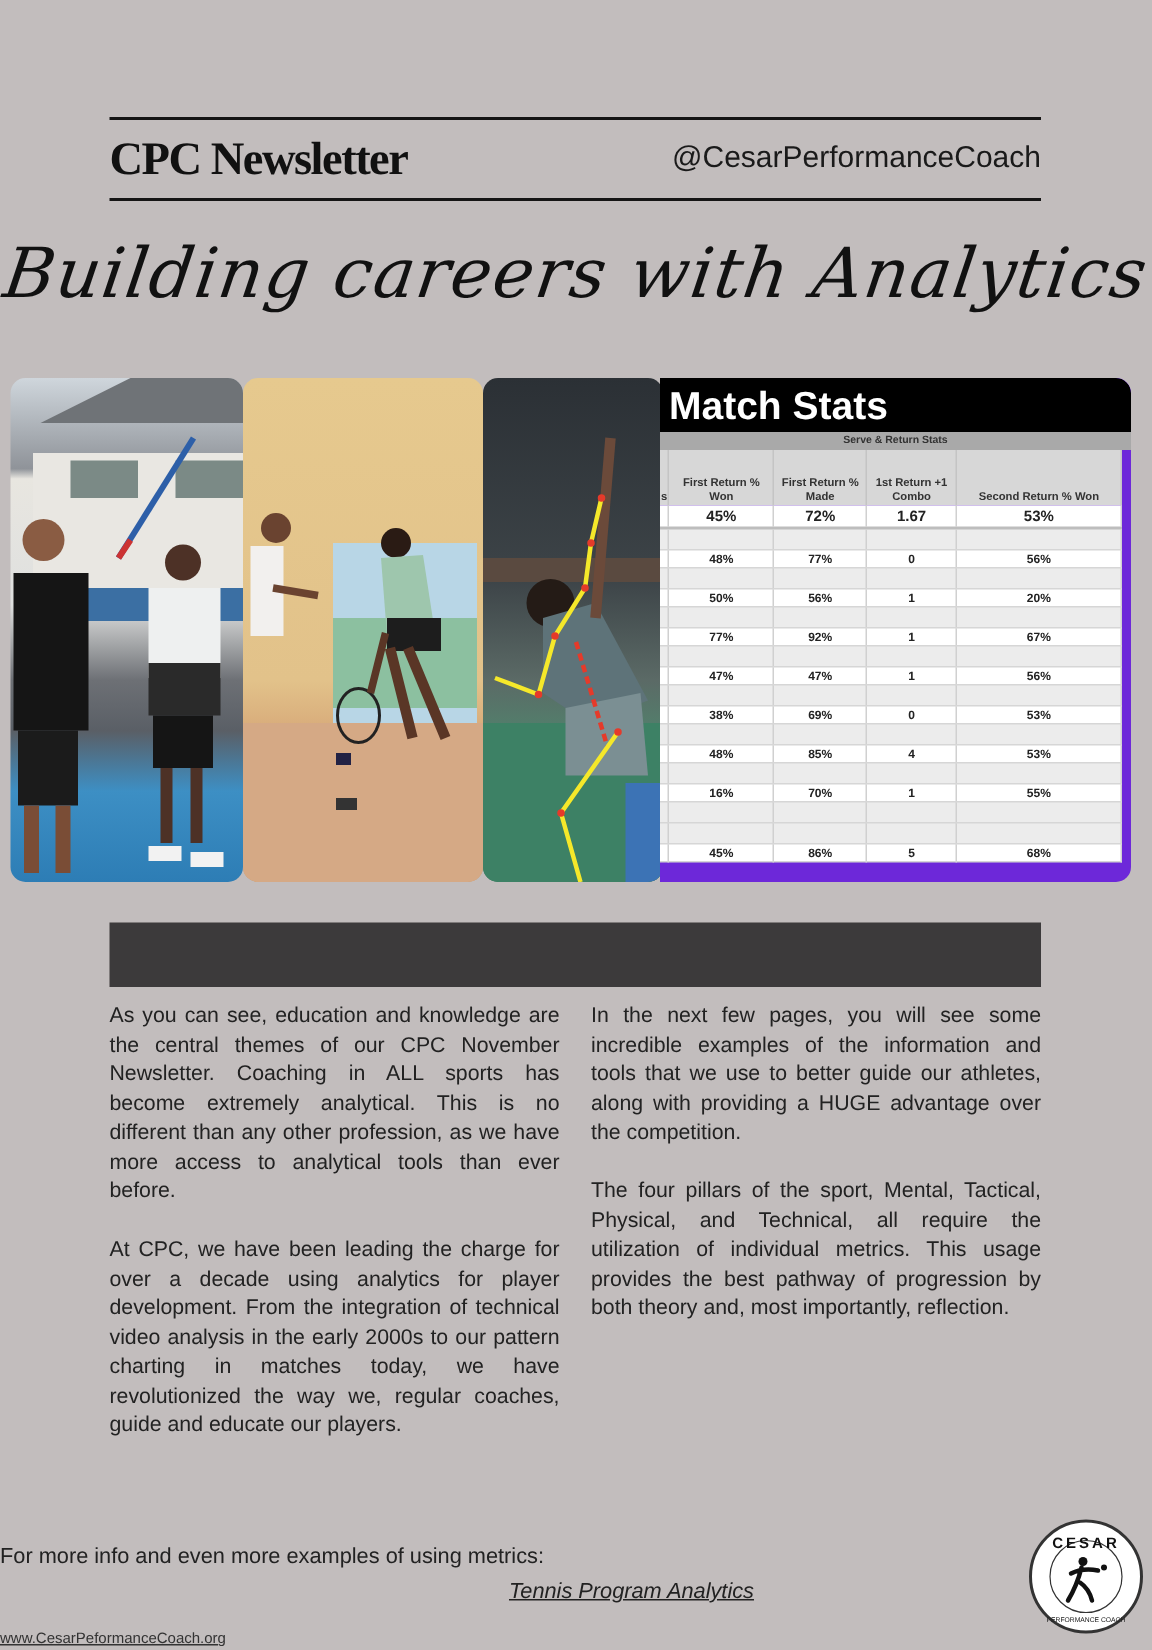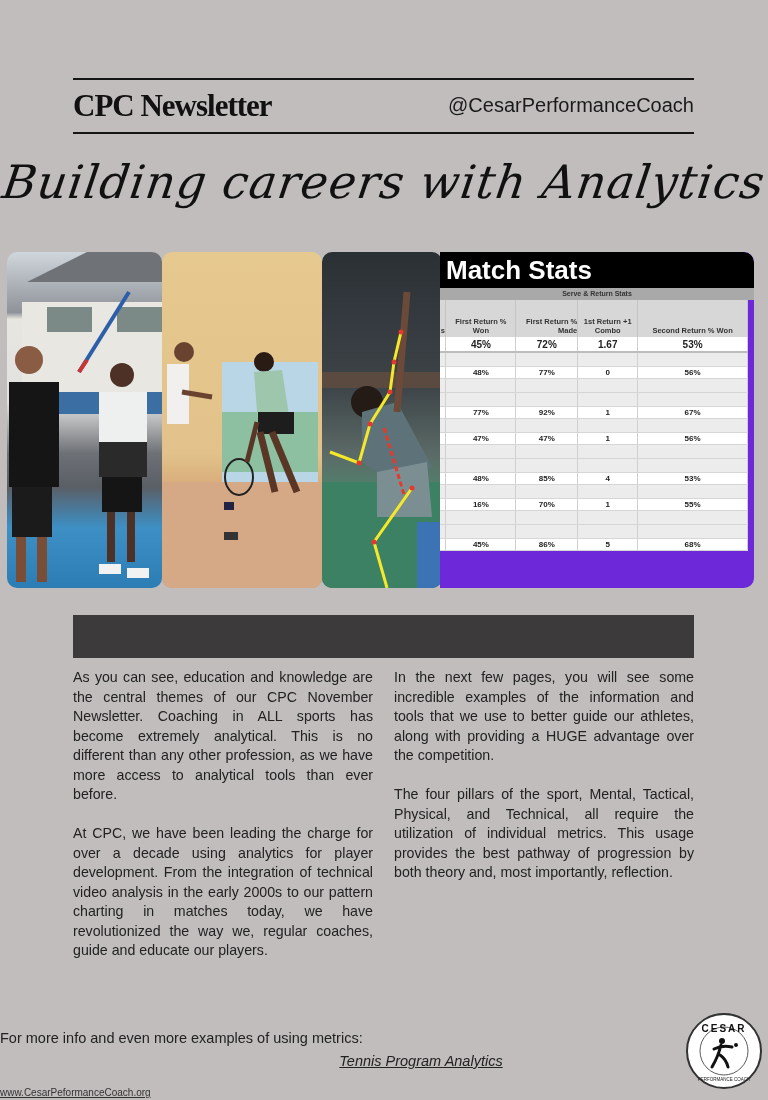--- a/index.html
+++ b/index.html
@@ -55,21 +55,21 @@
     background: #d7d7d7; height: 37px; vertical-align: bottom; padding-bottom: 2px;
     font-size: 7.5px; color: #333; border-right: 1px solid #c4c4c4;
   }
   table.stats td {
     text-align: center; border-right: 1px solid #d0d0d0; border-bottom: 1px solid #d6d6d6;
     background: #fff; height: 12px;
   }
   table.stats tr.first td { font-size: 10px; height: 15px; border-bottom: 2px solid #bdbdbd; }
   table.stats tr.gap td { background: #ececec; height: 14px; }
   .col0 { width: 6px; }
-  .col1 { width: 70px; } .col2 { width: 62px; text-align: right; } .col3 { width: 60px; } .col4 { width: 110px; }
+  .col1 { width: 70px; } .col2 { width: 62px; } .col3 { width: 60px; } .col4 { width: 110px; }
 
   .dark-band {
     position: absolute; left: 73px; top: 615px; width: 621px; height: 43px; background: #3c3a3b;
   }
   .col-text {
     position: absolute; top: 668px; width: 300px;
     font-size: 14.2px; line-height: 19.5px; text-align: justify; color: #222;
   }
   .col-left { left: 73px; }
   .col-right { left: 394px; }
@@ -203,20 +203,27 @@
             <td>0</td>
             <td>56%</td>
           </tr>
         <tr class="gap">
             <td></td>
             <td></td>
             <td></td>
             <td></td>
             <td></td>
           </tr>
+        <tr>
+            <td></td>
+            <td>50%</td>
+            <td>56%</td>
+            <td>1</td>
+            <td>20%</td>
+          </tr>
         <tr class="gap">
             <td></td>
             <td></td>
             <td></td>
             <td></td>
             <td></td>
           </tr>
         <tr>
             <td></td>
             <td>77%</td>
@@ -237,20 +244,27 @@
             <td>47%</td>
             <td>1</td>
             <td>56%</td>
           </tr>
         <tr class="gap">
             <td></td>
             <td></td>
             <td></td>
             <td></td>
             <td></td>
+          </tr>
+        <tr>
+            <td></td>
+            <td>38%</td>
+            <td>69%</td>
+            <td>0</td>
+            <td>53%</td>
           </tr>
         <tr class="gap">
             <td></td>
             <td></td>
             <td></td>
             <td></td>
             <td></td>
           </tr>
         <tr>
             <td></td>

